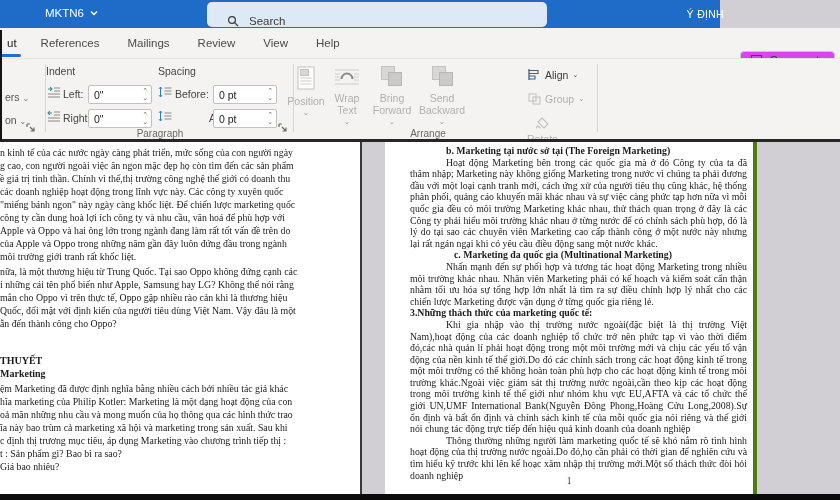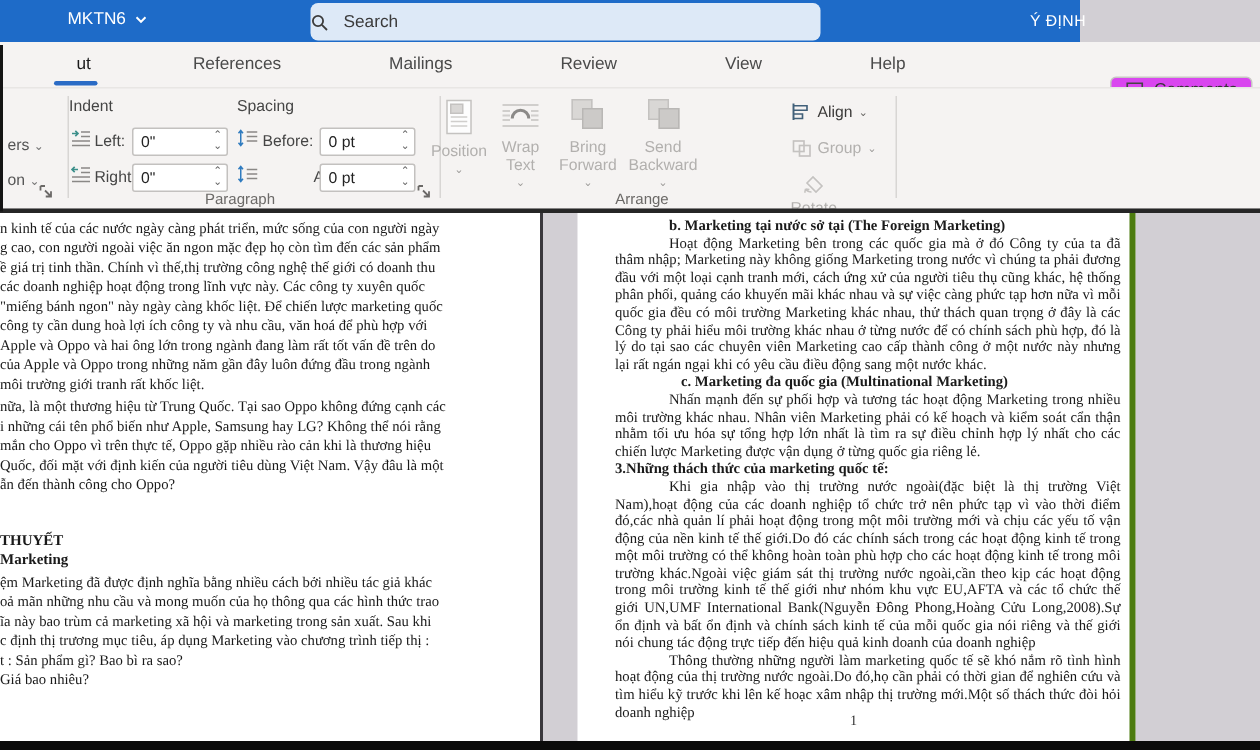--- a/index.html
+++ b/index.html
@@ -3,27 +3,27 @@
 <meta charset="utf-8">
 <style>
   * { margin:0; padding:0; box-sizing:border-box; }
   html,body { width:840px; height:500px; overflow:hidden; }
   body { font-family:"Liberation Sans","DejaVu Sans",sans-serif; position:relative; background:#d2cfd4; }
 
   
   .titlebar { position:absolute; left:0; top:0; width:720px; height:28px; background:#1e6bc8; color:#fff; }
   .doc-title { position:absolute; left:45px; top:7px; font-size:11.5px; display:flex; align-items:center; gap:6px; }
   .chev { width:8px; height:8px; display:inline-block; }
-  .search-pill { position:absolute; left:207px; top:2px; width:340px; height:25px; background:#dde9f7; border-radius:5px; display:flex; align-items:center; gap:10px; color:#3b3b3b; font-size:11.5px; }
+  .search-pill { position:absolute; left:207px; top:2px; width:340px; height:25px; background:#dde9f7; border-radius:5px; display:flex; align-items:flex-end; padding-left:20px; gap:10px; color:#3b3b3b; font-size:11.5px; }
   .title-right { position:absolute; right:-4px; top:8px; font-size:10.5px; color:#fff; letter-spacing:.3px; white-space:nowrap; }
 
   
   .tabrow { position:absolute; left:0; top:28px; width:840px; height:30px; background:#f5f3f2; }
   .tabs { position:absolute; left:0; top:0; height:30px; display:flex; align-items:center; }
-  .tab { font-size:11.5px; color:#4a4a4a; padding:0 14px; height:30px; display:flex; align-items:center; white-space:nowrap;margin-left:44px; }
+  .tab { font-size:11.5px; color:#4a4a4a; padding:0 14px; height:30px; display:flex; align-items:center; white-space:nowrap; }
   .tab.active { color:#1a1a1a; position:relative; padding:0 10px 0 7px; }
   .tab.active::after { content:""; position:absolute; left:-8px; right:6px; bottom:1px; height:3px; background:#2a6bc5; border-radius:2px; }
   .comments-btn { position:absolute; right:5px; top:23px; height:18px; background:#d946ef; border:1px solid #c8c6c4; border-radius:4px; display:flex; align-items:center; gap:6px; padding:0 9px; font-size:11.5px; color:#333; }
 
   
   .ribbon { position:absolute; left:0; top:58px; width:840px; height:81px; background:#f5f3f2; border-top:1px solid #e8e6e4; }
   .left-edge { position:absolute; left:0; top:30px; width:2px; height:111px; background:#141414; z-index:5; }
   .ribbon-bottom { position:absolute; left:0; top:139px; width:840px; height:3px; background:#262626; z-index:4; }
   .vsep { position:absolute; top:5px; width:1px; height:68px; background:#d8d6d4; }
   .group-caption { position:absolute; top:69px; font-size:10px; color:#6b6967; text-align:center; }
@@ -295,20 +295,21 @@
         <div>nữa, là một thương hiệu từ Trung Quốc. Tại sao Oppo không đứng cạnh các</div>
         <div>i những cái tên phổ biến như Apple, Samsung hay LG? Không thể nói rằng</div>
         <div>mắn cho Oppo vì trên thực tế, Oppo gặp nhiều rào cản khi là thương hiệu</div>
         <div>Quốc, đối mặt với định kiến của người tiêu dùng Việt Nam. Vậy đâu là một</div>
         <div>ẫn đến thành công cho Oppo?</div>
       </div>
     <div class="lp-h" style="top:213px;">THUYẾT</div>
     <div class="lp-h" style="top:226px;">Marketing</div>
     <div class="lp-block" style="top:240px;">
         <div>ệm Marketing đã được định nghĩa bằng nhiều cách bởi nhiều tác giả khác</div>
+        <div>hĩa marketing của Philip Kotler: Marketing là một dạng hoạt động của con</div>
         <div>oả mãn những nhu cầu và mong muốn của họ thông qua các hình thức trao</div>
         <div>ĩa này bao trùm cả marketing xã hội và marketing trong sản xuất. Sau khi</div>
         <div>c định thị trương mục tiêu, áp dụng Marketing vào chương trình tiếp thị :</div>
         <div>t : Sản phẩm gì? Bao bì ra sao?</div>
         <div>Giá bao nhiêu?</div>
       </div>
   </div>
 
   <div class="page page-right">
     <div class="rp-heading ind-sm">b. Marketing tại nước sở tại (The Foreign Marketing)</div>

